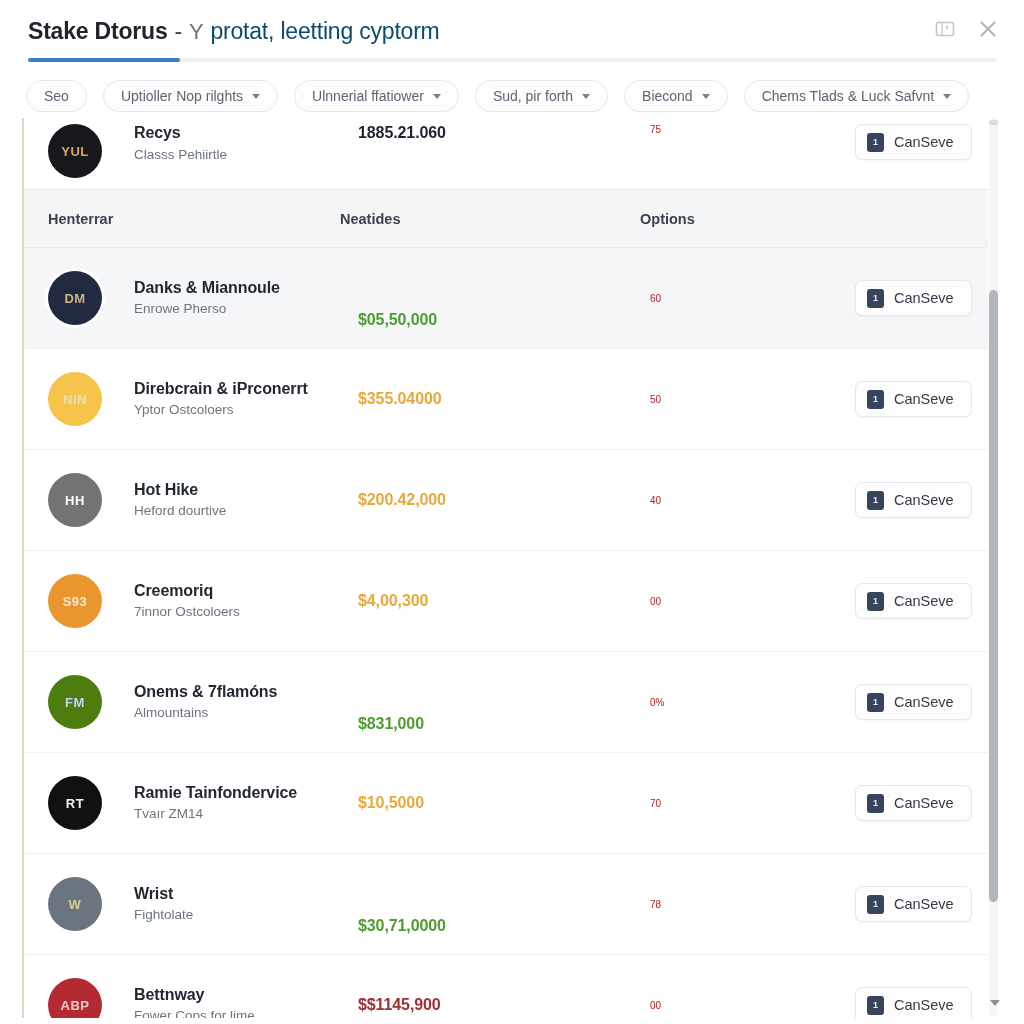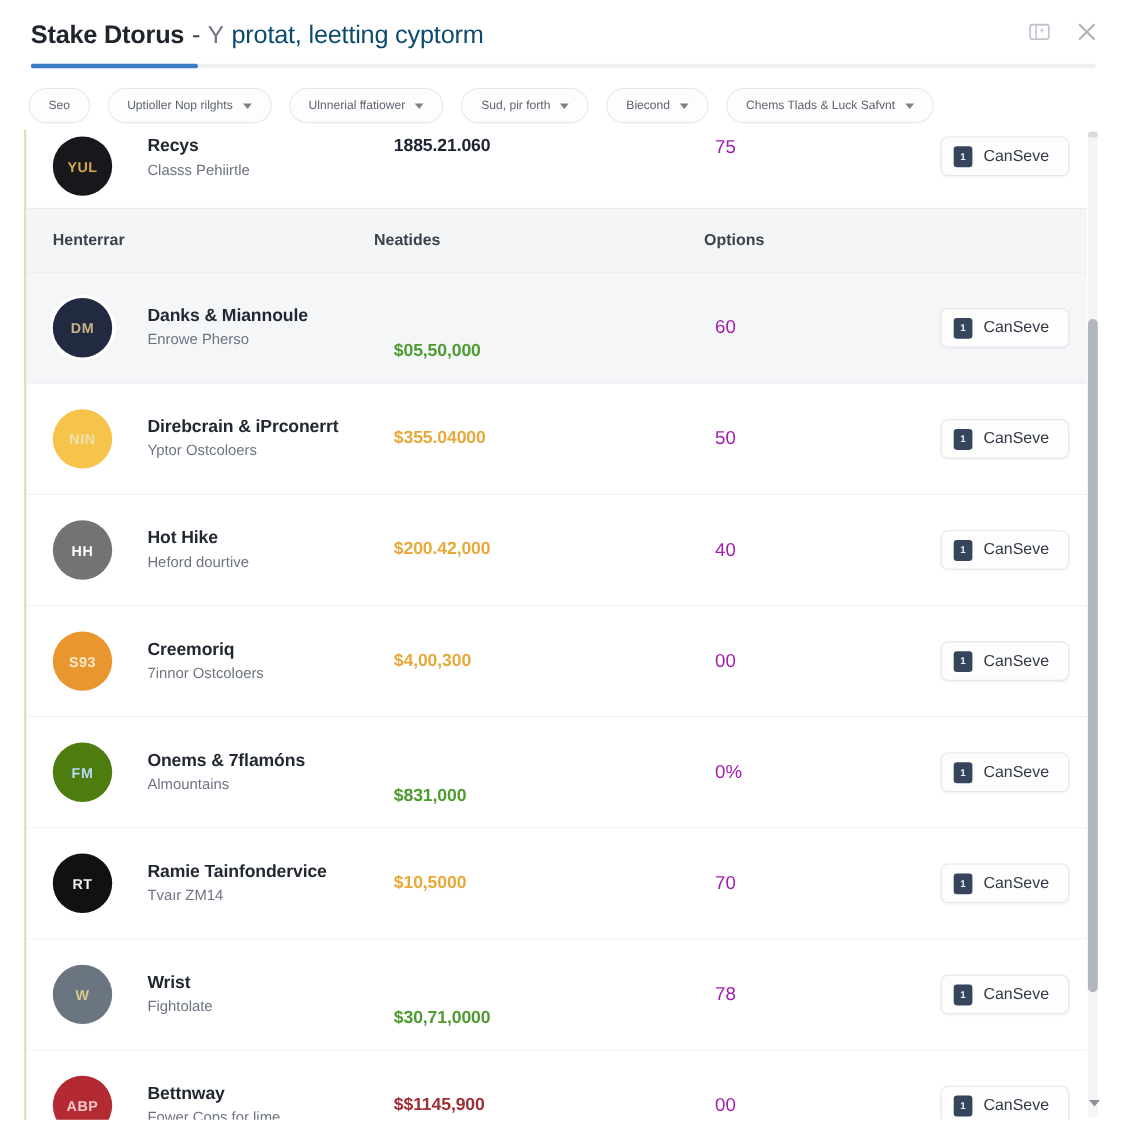--- a/index.html
+++ b/index.html
@@ -54,21 +54,21 @@
   .chips {
     position: absolute; left: 26px; top: 78px;
     width: 980px; height: 36px;
     display: flex; align-items: center; gap: 16px;
   }
   .chip {
     display: inline-flex; align-items: center; gap: 8px;
     height: 32px; padding: 0 17px;
     border: 1px solid #e6e8ec; border-radius: 17px;
     background: #fdfdfe;
-    font-size: 11px; color: #5d6470;
+    font-size: 14px; color: #5d6470;
     white-space: nowrap; cursor: pointer;
     box-shadow: 0 1px 1px rgba(16,24,40,.02);
   }
   .chip .caret {
     width: 0; height: 0; display: inline-block;
     border-left: 4.5px solid transparent;
     border-right: 4.5px solid transparent;
     border-top: 5px solid #7a818d;
     margin-left: 1px;
   }
@@ -129,21 +129,21 @@
     font-size: 16px; font-weight: 600;
     letter-spacing: -0.1px;
   }
   .amount-col.dark   { color: #1d2330; font-weight: 700; }
   .amount-col.green  { color: #4f9b31; margin-top: 44px; }
   .amount-col.orange { color: #e7a93a; }
   .amount-col.red    { color: #9d2f35; font-weight: 700; }
 
   .opt-col {
     flex: 0 0 auto; width: 205px;
-    font-size: 17px; color: #a21caf;
+    font-size: 10px; color: #b91c1c;
   }
 
   .action-col { flex: 1 1 auto; display: flex; justify-content: flex-start; }
   .action-btn {
     display: inline-flex; align-items: center; gap: 10px;
     height: 36px; padding: 0 17px 0 11px;
     border: 1px solid #e4e7ec; border-radius: 7px;
     background: #fdfdfe; cursor: pointer;
     box-shadow: 0 1px 2px rgba(16,24,40,.04);
   }

